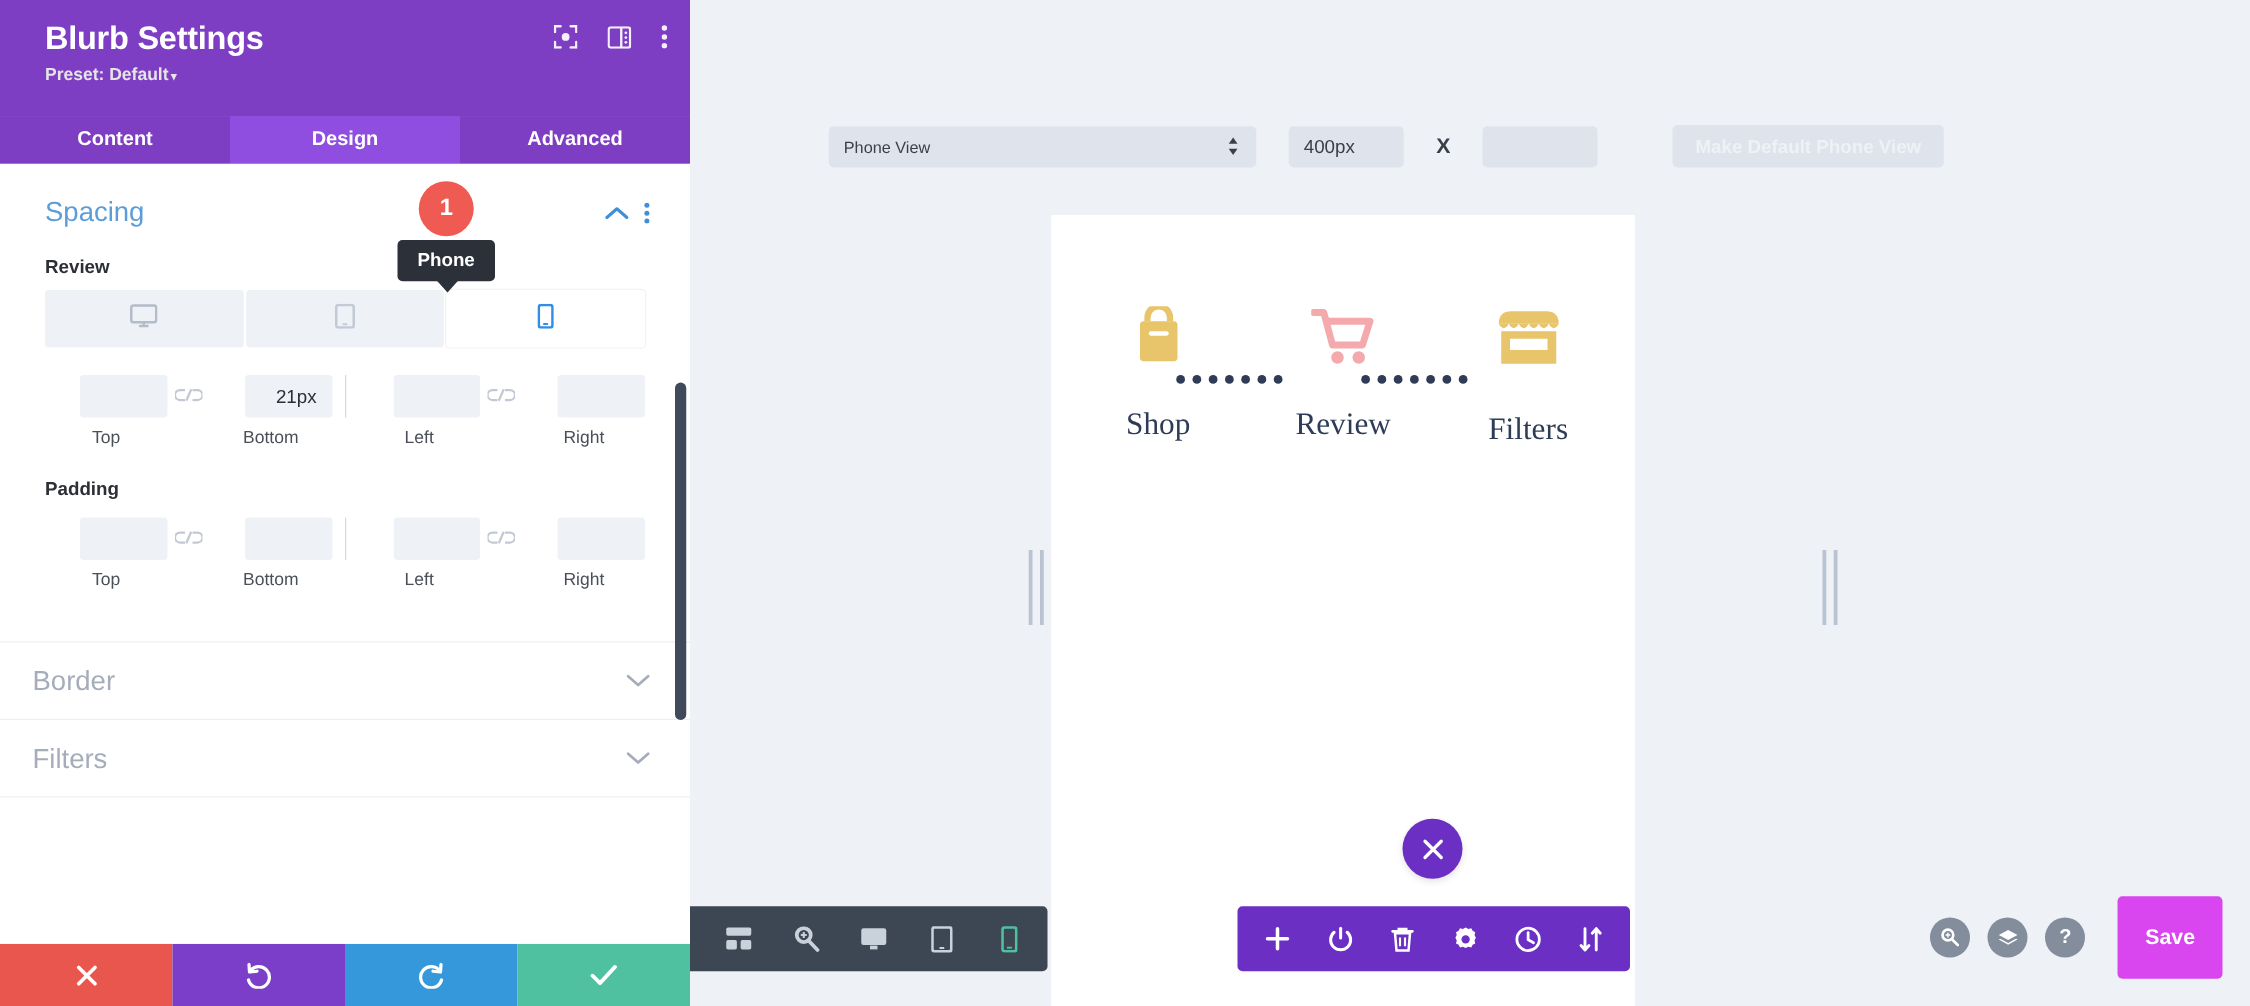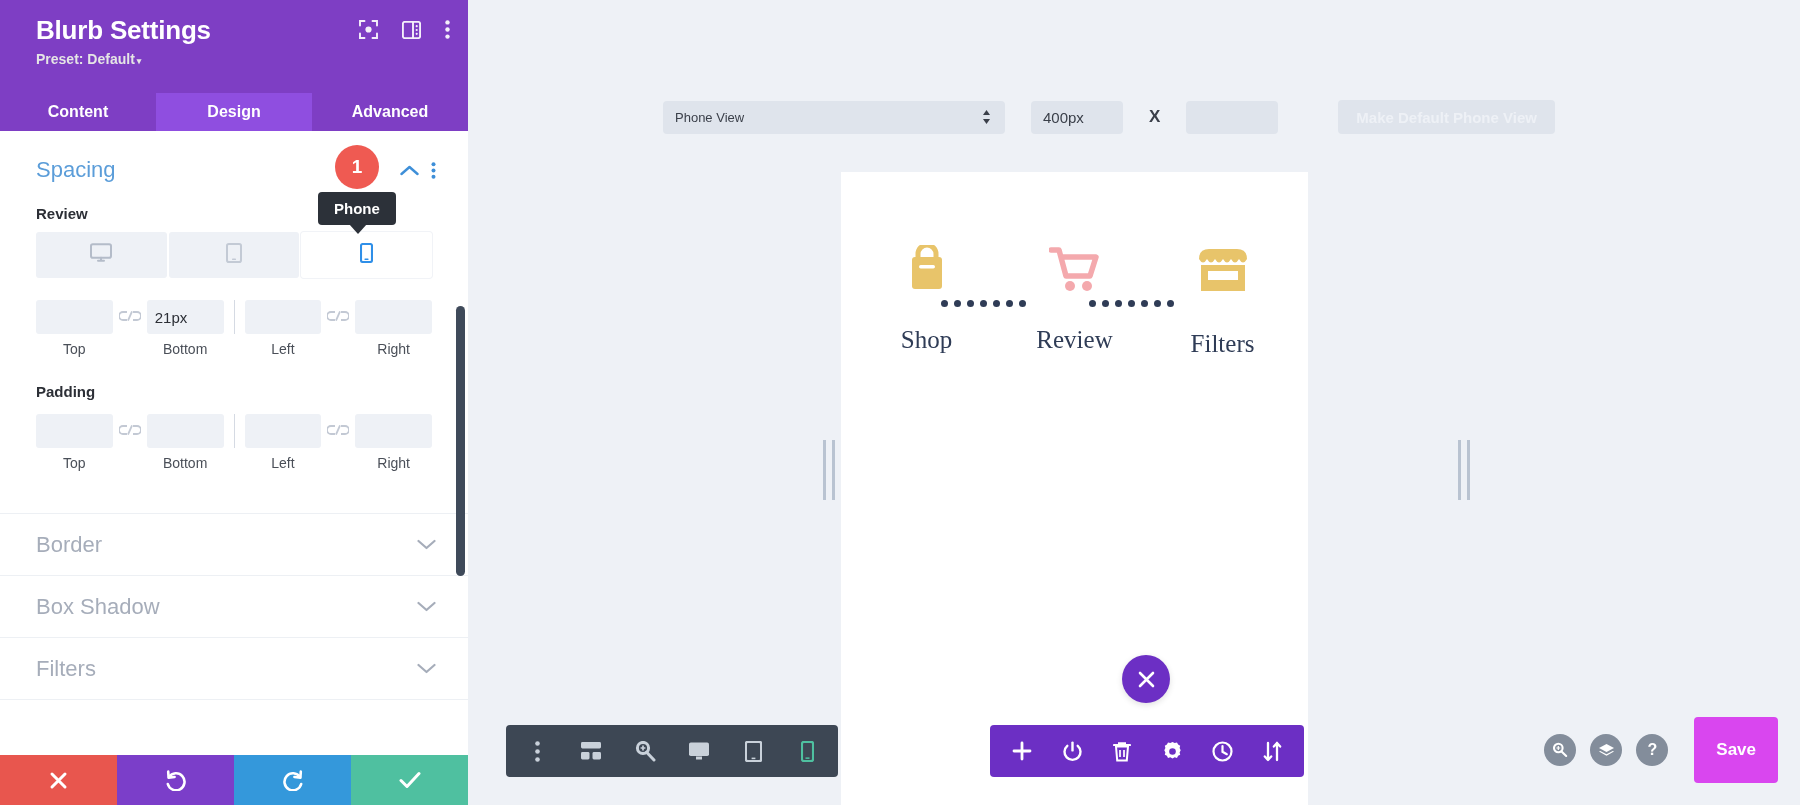--- a/index.html
+++ b/index.html
@@ -7,21 +7,21 @@
     width: 1800px; height: 805px;
     overflow: hidden;
     font-family: "Liberation Sans", sans-serif;
     background: #eef1f6;
   }
   #app { position: relative; width: 1800px; height: 805px; }
 
   
   #settings-panel {
     position: absolute; left: 0; top: 0;
-    width: 468px; height: 805px;
+    width: 552px; height: 805px;
     background: #ffffff;
     display: flex; flex-direction: column;
     z-index: 40;
   }
   .panel-header {
     background: #7d3cc0;
     background: #7e3ec4;
     padding: 14px 24px 16px 36px;
     position: relative;
     height: 93px;
@@ -74,39 +74,40 @@
   }
   .device-btn:last-child { margin-right: 0; }
   .device-btn.active { background: #ffffff; box-shadow: 0 0 0 1px #f1f3f7; }
 
   .spacing-row {
     display: flex; align-items: center; margin: 22px 36px 0 36px;
   }
   .sp-input {
     background: #eef1f6; border-radius: 3px; height: 34px;
     flex: 1 1 0; display: flex; align-items: center;
-    padding-left: 8px; font-size: 15px; color: #2c2f36;
+    padding-left: 25px; font-size: 15px; color: #2c2f36;
     cursor: text;
+    margin-left: 28px;
   }
   .link-ico {
     width: 34px; text-align: center; color: #c3c9d4; font-size: 12px;
     flex: 0 0 34px; cursor: pointer; letter-spacing: -1px;
   }
   .sp-divider { width: 1px; height: 34px; background: #d5dae3; margin: 0 10px; flex: 0 0 1px; }
   .spacing-labels { display: flex; margin: 7px 36px 0 36px; }
   .sp-lab {
     flex: 1 1 0; text-align: center; font-size: 14px; color: #4a4f58;
   }
   .sp-lab-gap { flex: 0 0 34px; }
   .sp-lab-div { flex: 0 0 21px; }
 
   .collapsed-sec {
     border-top: 1px solid #edf0f4;
     height: 62px; display: flex; align-items: center;
-    padding: 0 32px 0 36px; cursor: pointer;
+    padding: 0 32px 0 26px; cursor: pointer;
   }
   .collapsed-title { flex: 1; font-size: 22px; color: #a6adba; font-weight: 400; }
   .col-chev { color: #a6adba; font-size: 18px; }
 
   .panel-scrollbar {
     position: absolute; right: 3px; top: 175px;
     width: 9px; height: 270px; background: #3f4a5a; border-radius: 5px;
     cursor: pointer;
   }
 
@@ -632,28 +633,20 @@
 
       <div class="collapsed-sec">
         <div class="collapsed-title">Border</div>
         <span class="col-chev">
           <svg width="19" height="11" viewBox="0 0 19 11">
               <path d="M1.5 2 L9.5 9 L17.5 2" fill="none" stroke="#a6adba" stroke-width="2.2" stroke-linecap="round" stroke-linejoin="round"></path>
             </svg>
         </span>
       </div>
       <div class="collapsed-sec">
-        <div class="collapsed-title">Box Shadow</div>
-        <span class="col-chev">
-          <svg width="19" height="11" viewBox="0 0 19 11">
-              <path d="M1.5 2 L9.5 9 L17.5 2" fill="none" stroke="#a6adba" stroke-width="2.2" stroke-linecap="round" stroke-linejoin="round"></path>
-            </svg>
-        </span>
-      </div>
-      <div class="collapsed-sec">
         <div class="collapsed-title">Filters</div>
         <span class="col-chev">
           <svg width="19" height="11" viewBox="0 0 19 11">
               <path d="M1.5 2 L9.5 9 L17.5 2" fill="none" stroke="#a6adba" stroke-width="2.2" stroke-linecap="round" stroke-linejoin="round"></path>
             </svg>
         </span>
       </div>
       <div style="border-top:1px solid #edf0f4;"></div>
 
       <div class="panel-scrollbar"></div>

